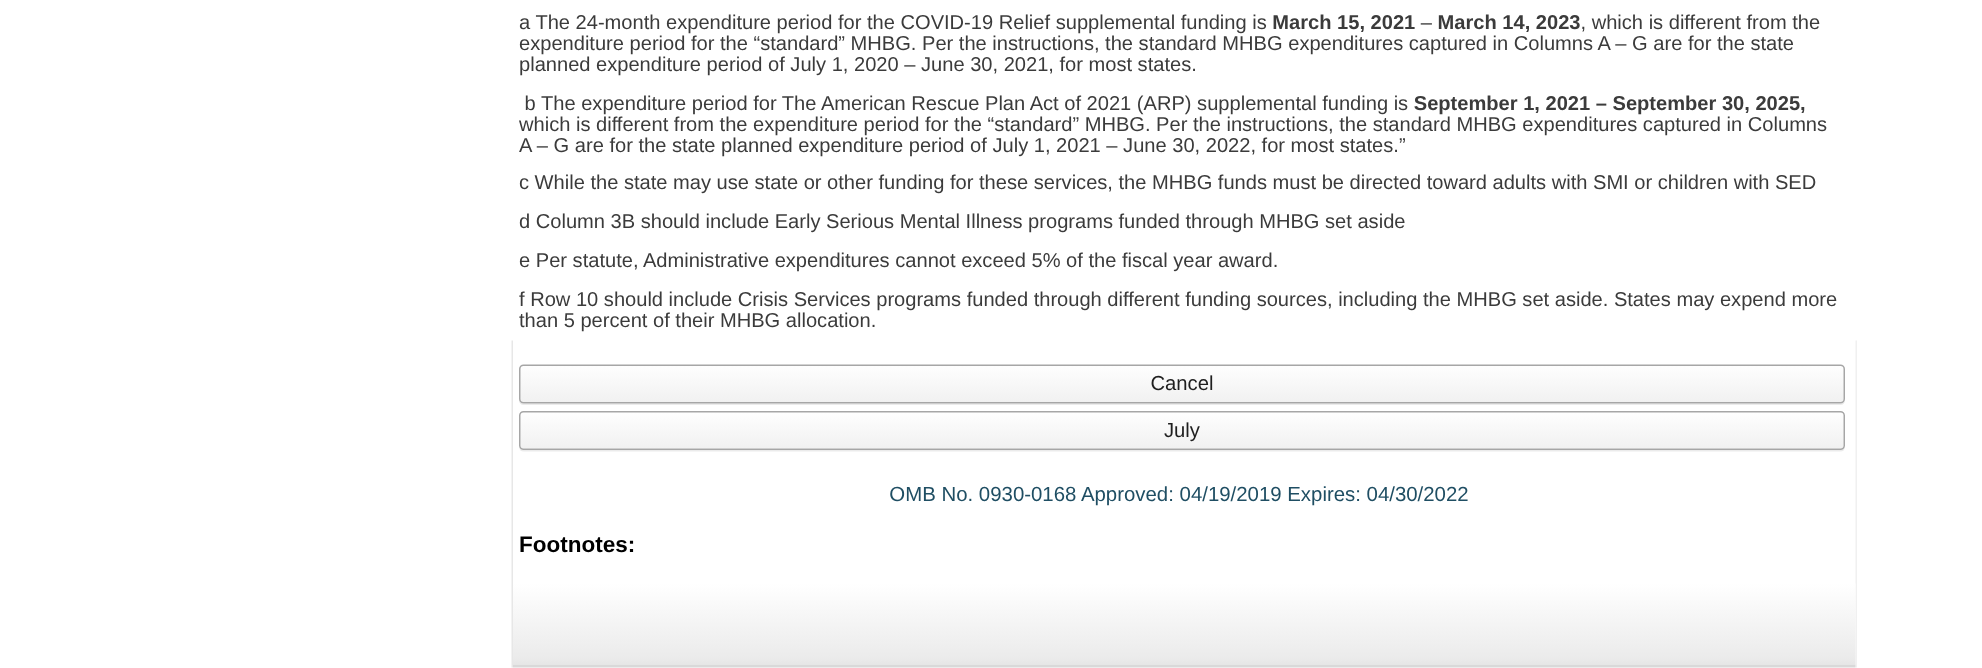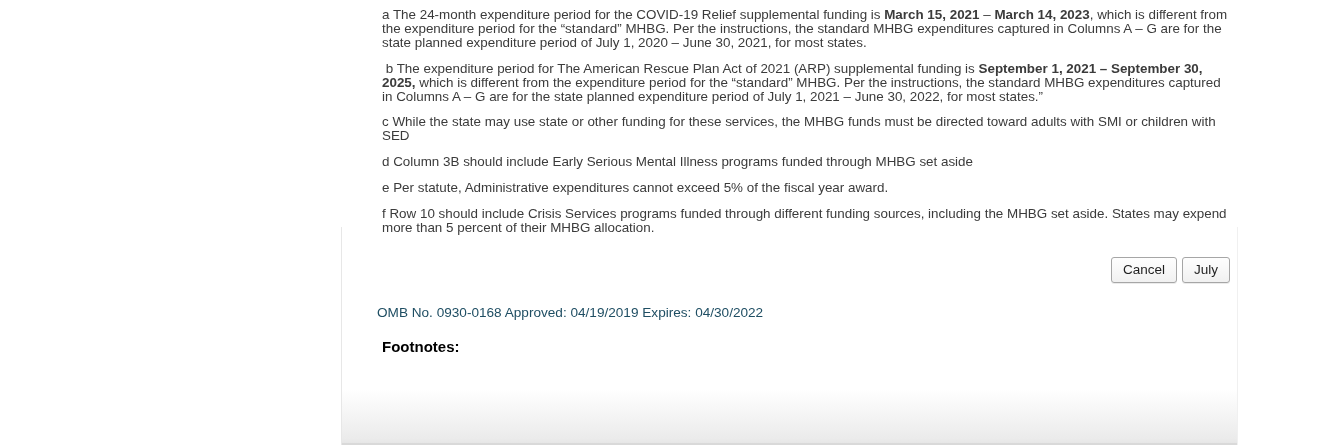--- a/index.html
+++ b/index.html
@@ -36,53 +36,54 @@
     left: 0;
     right: 0;
     bottom: 0;
     height: 54px;
     background: linear-gradient(to bottom, #ffffff 0%, #ebebeb 92%, #e6e6e6 100%);
     border-bottom: 2px solid #d9d9d9;
   }
   .fn-block {
     position: relative;
     padding: 8px 7px 0 5px;
-    margin-left: 36px;
   }
   p.fn-para {
     margin: 0 0 12px 0;
     font-size: 13.4px;
     line-height: 13.9px;
     color: #3b3b3b;
     max-width: 882px;
     white-space: pre-wrap;
   }
   p.fn-para b { font-weight: bold; }
   .button-row {
     display: flex;
     justify-content: flex-end;
     gap: 5px;
     margin-top: 22px;
     padding-right: 1px;
+    flex-direction: column;
   }
   .btn {
     font-family: "Liberation Sans", sans-serif;
     font-size: 13.5px;
     color: #1f1f1f;
     padding: 4px 11px 5px 11px;
     background: linear-gradient(#fefefe, #f1f1f1);
     border: 1px solid #a6a6a6;
     border-radius: 3px;
     box-shadow: 0 1px 0 rgba(0,0,0,0.08);
     cursor: pointer;
   }
   .omb-line {
     margin: 22px 0 0 -5px;
     font-size: 13.6px;
     color: #1f4e63;
+    text-align: center;
   }
   .fn-heading {
     margin: 18px 0 0 0;
     font-size: 15px;
     font-weight: bold;
     color: #000000;
   }
 </style>
 </head>
 <body>

